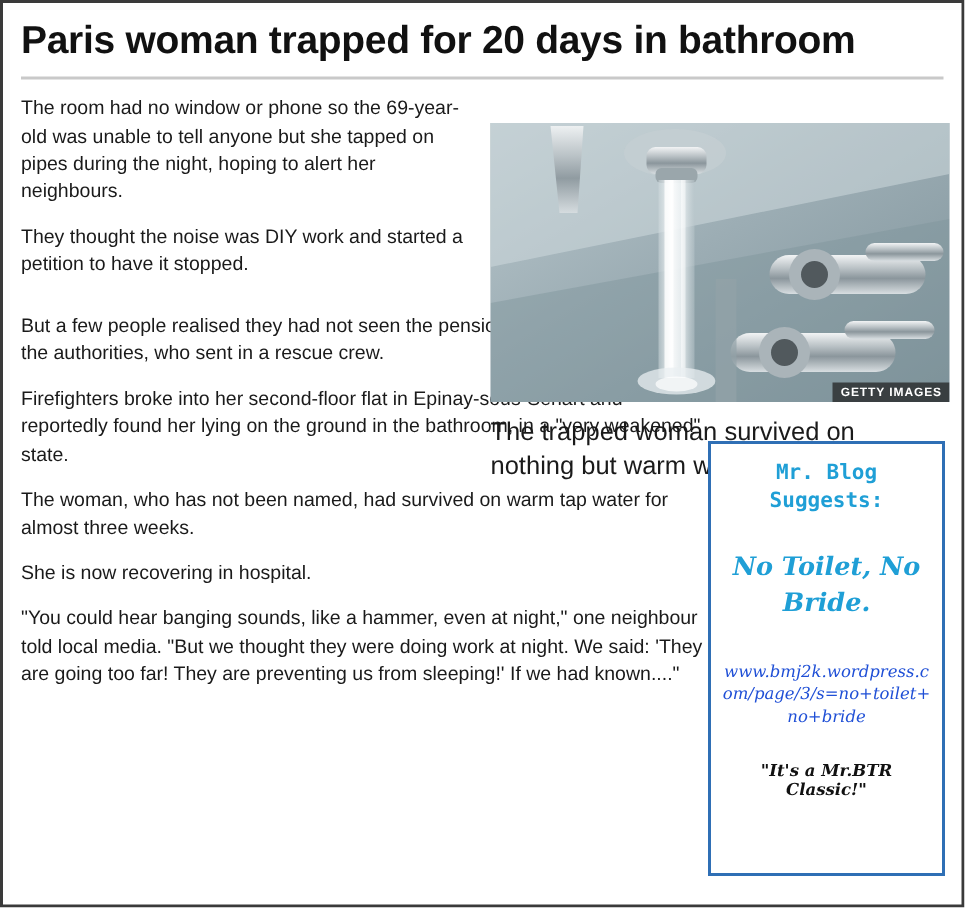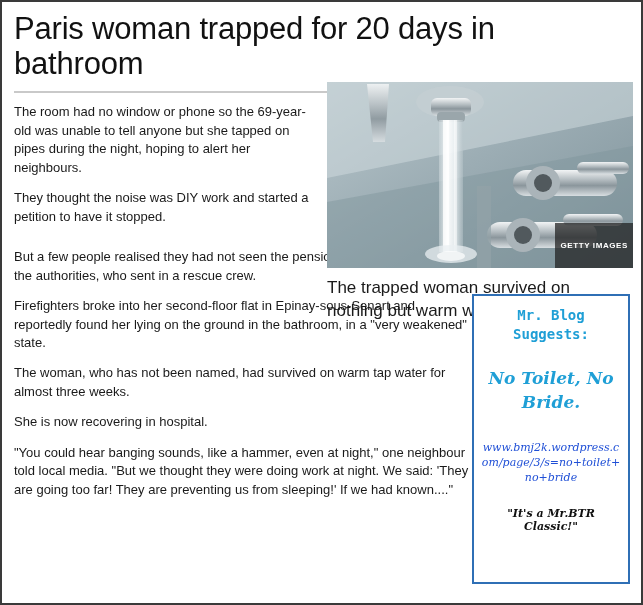--- a/index.html
+++ b/index.html
@@ -16,22 +16,22 @@
     height: 605px;
     box-sizing: border-box;
     border: 2px solid #3a3a3a;
     background: #ffffff;
     overflow: hidden;
   }
   .inner {
     padding: 10px 12px 0 12px;
   }
   .headline {
-    font-size: 31px;
-    font-weight: normal;
+    font-size: 26px;
+    font-weight: bold;
     line-height: 1.12;
     color: #111111;
     margin: 0 0 10px 0;
     letter-spacing: -0.2px;
   }
   .hr {
     height: 2px;
     background: #c9c9c9;
     margin: 0 0 10px 0;
   }
@@ -69,21 +69,21 @@
   }
   .credit {
     position: absolute;
     right: 0;
     bottom: 0;
     background: rgba(30,30,30,0.72);
     color: #ffffff;
     font-size: 8px;
     font-weight: bold;
     letter-spacing: 0.6px;
-    padding: 18px 5px;
+    padding: 2px 5px;
   }
   .caption {
     font-size: 17px;
     line-height: 1.35;
     color: #1a1a1a;
     margin-top: 9px;
     width: 300px;
   }
   .promo {
     position: absolute;

